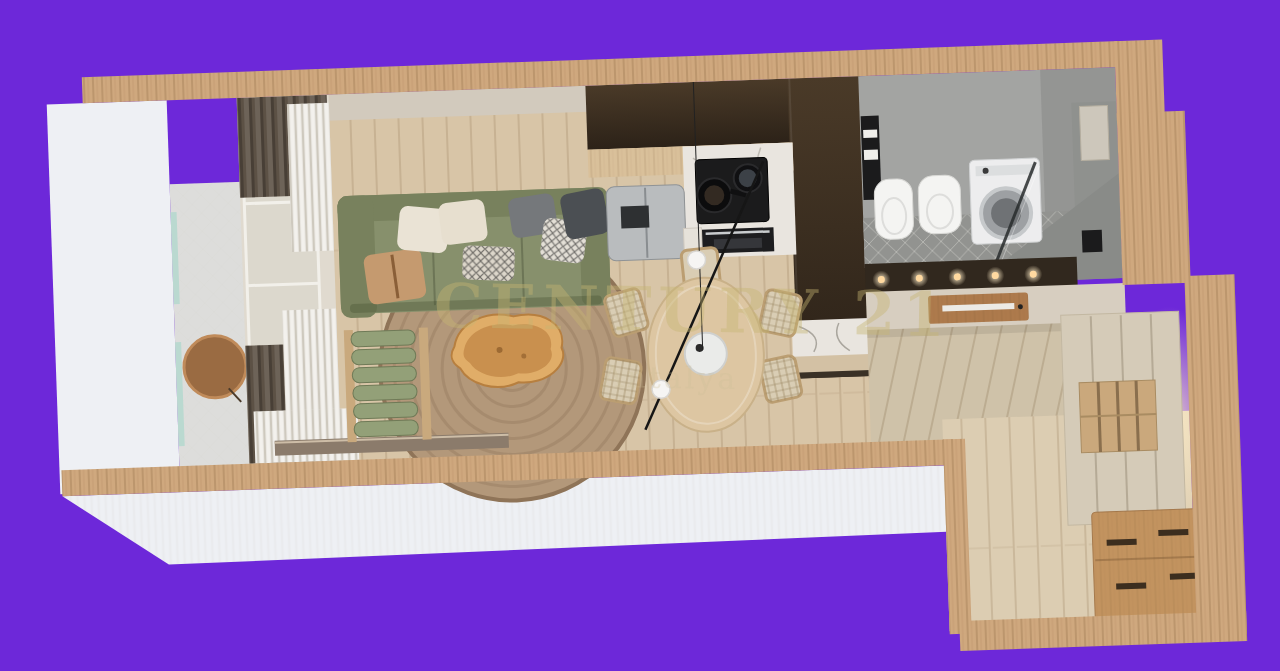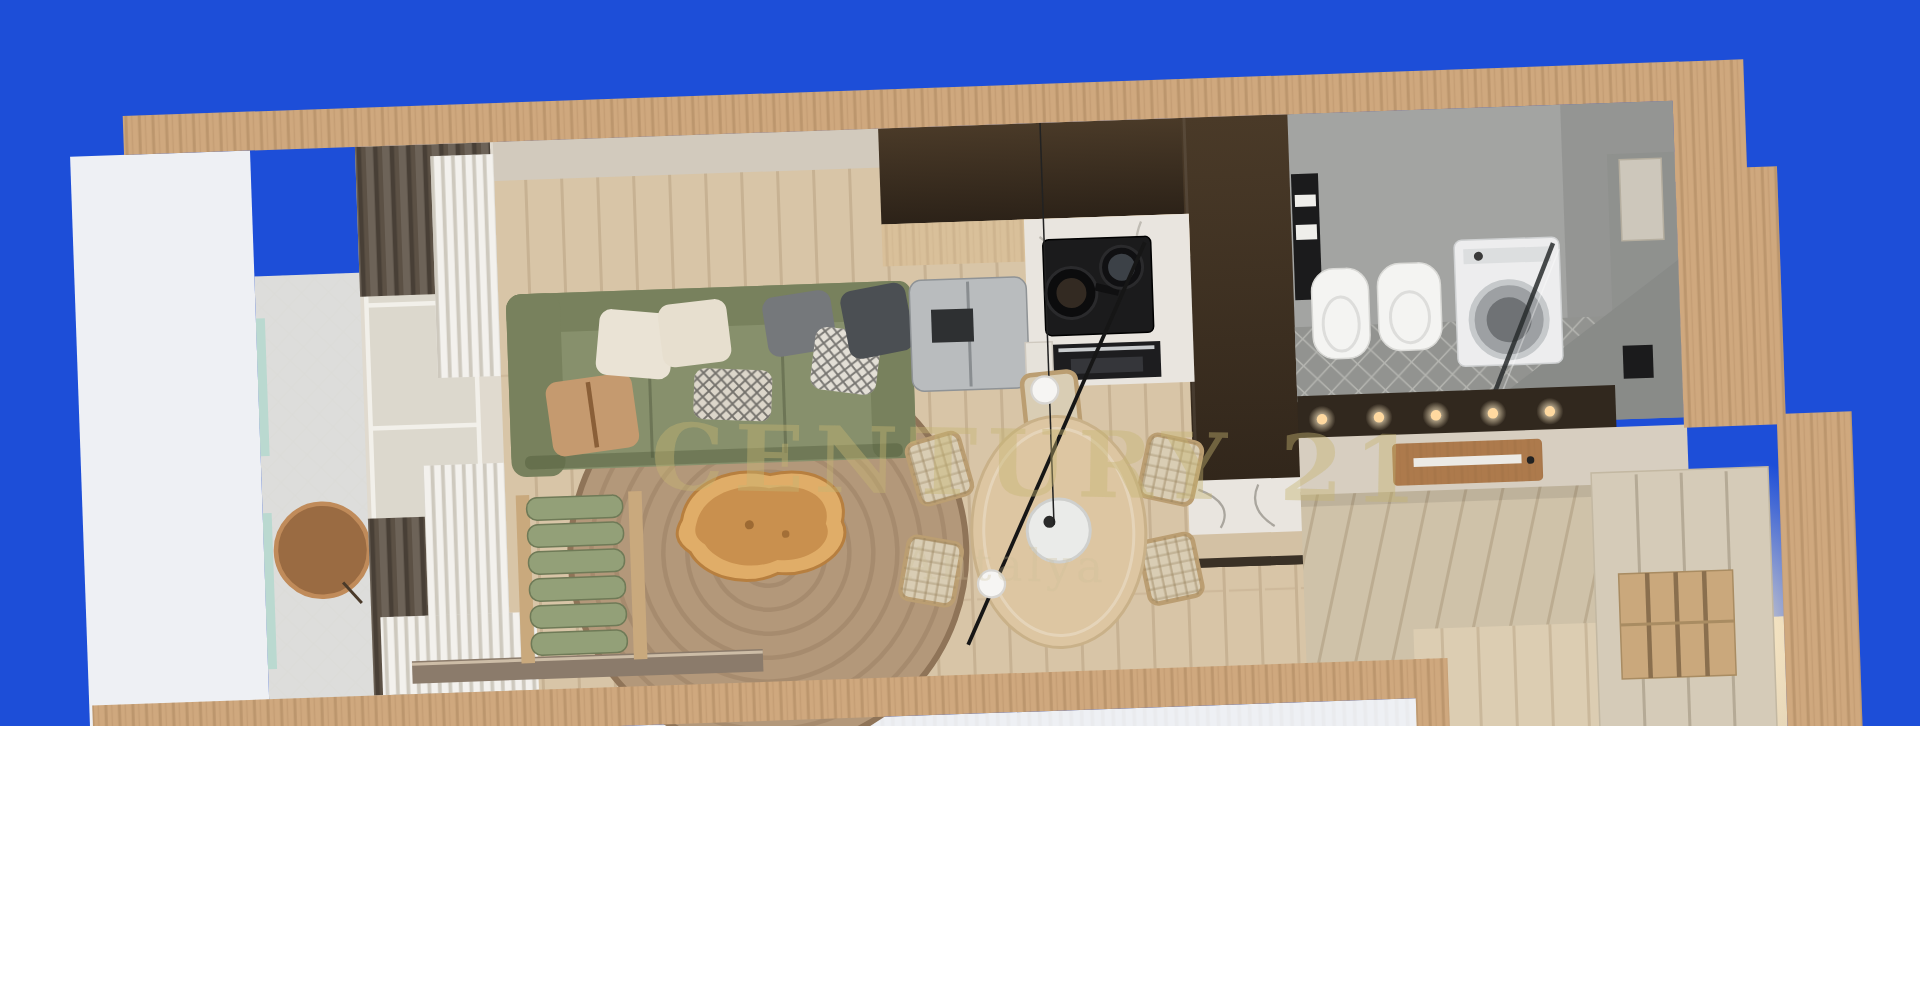--- a/index.html
+++ b/index.html
@@ -1,16 +1,16 @@
 <!DOCTYPE html>
 <html><head>
 <meta charset="utf-8">
 <style>
   html,body{margin:0;padding:0;background:#ffffff;}
-  .scene{position:relative;width:1280px;height:484px;overflow:hidden;background:#1d4ed8;
+  .scene{position:relative;width:1280px;height:671px;overflow:hidden;background:#6d28d9;
          font-family:"Liberation Sans",sans-serif;}
   .scene svg{position:absolute;left:0;top:0;}
   .watermark{position:absolute;left:0;top:0;width:1280px;height:671px;pointer-events:none;}
   .wm-title{position:absolute;left:434px;top:274px;width:460px;
     font-family:"DejaVu Serif",serif;font-weight:bold;font-size:61px;letter-spacing:7px;
     color:rgba(198,180,115,0.42);white-space:nowrap;transform:rotate(1deg);}
   .wm-sub{position:absolute;left:602px;top:360px;font-family:"DejaVu Serif",serif;
     font-size:30px;letter-spacing:3px;color:rgba(205,190,150,0.28);transform:rotate(1deg);}
 </style>
 </head>

